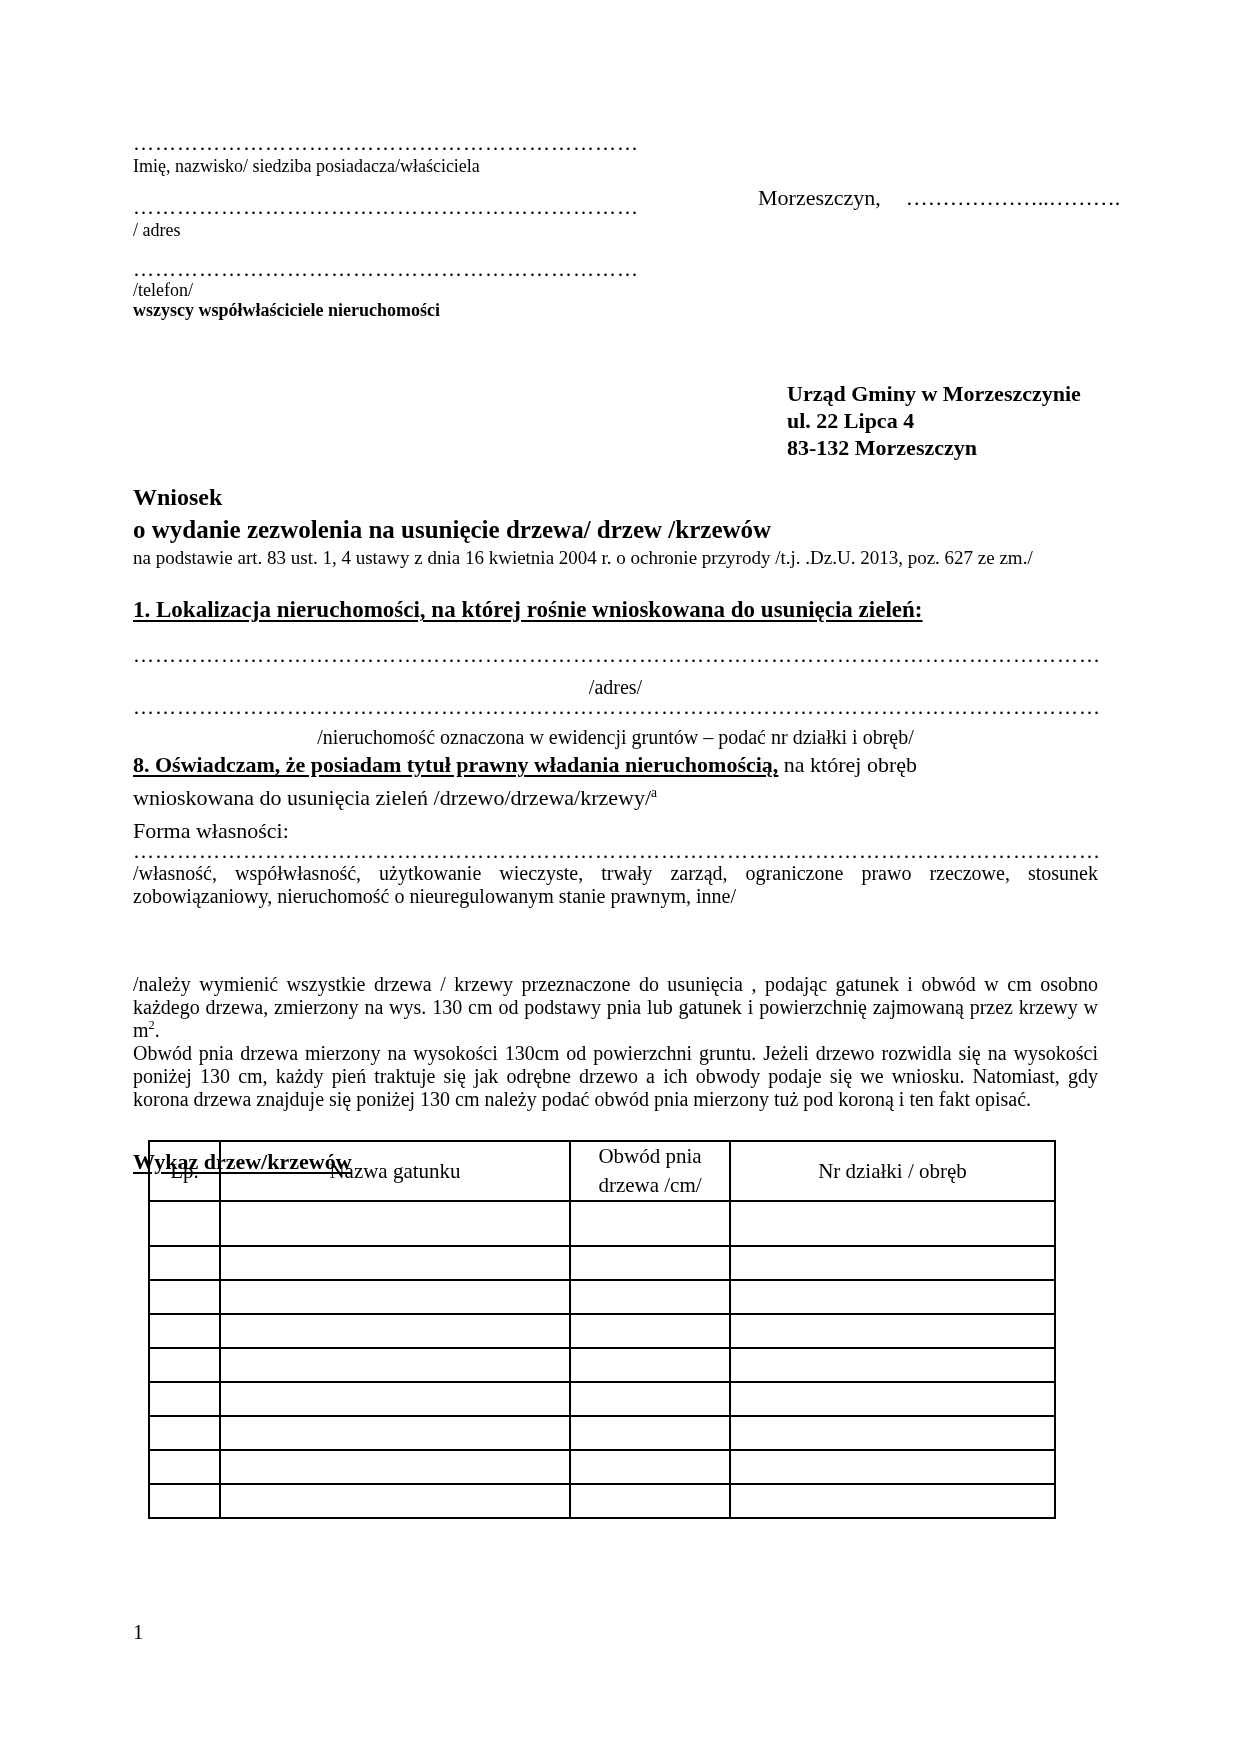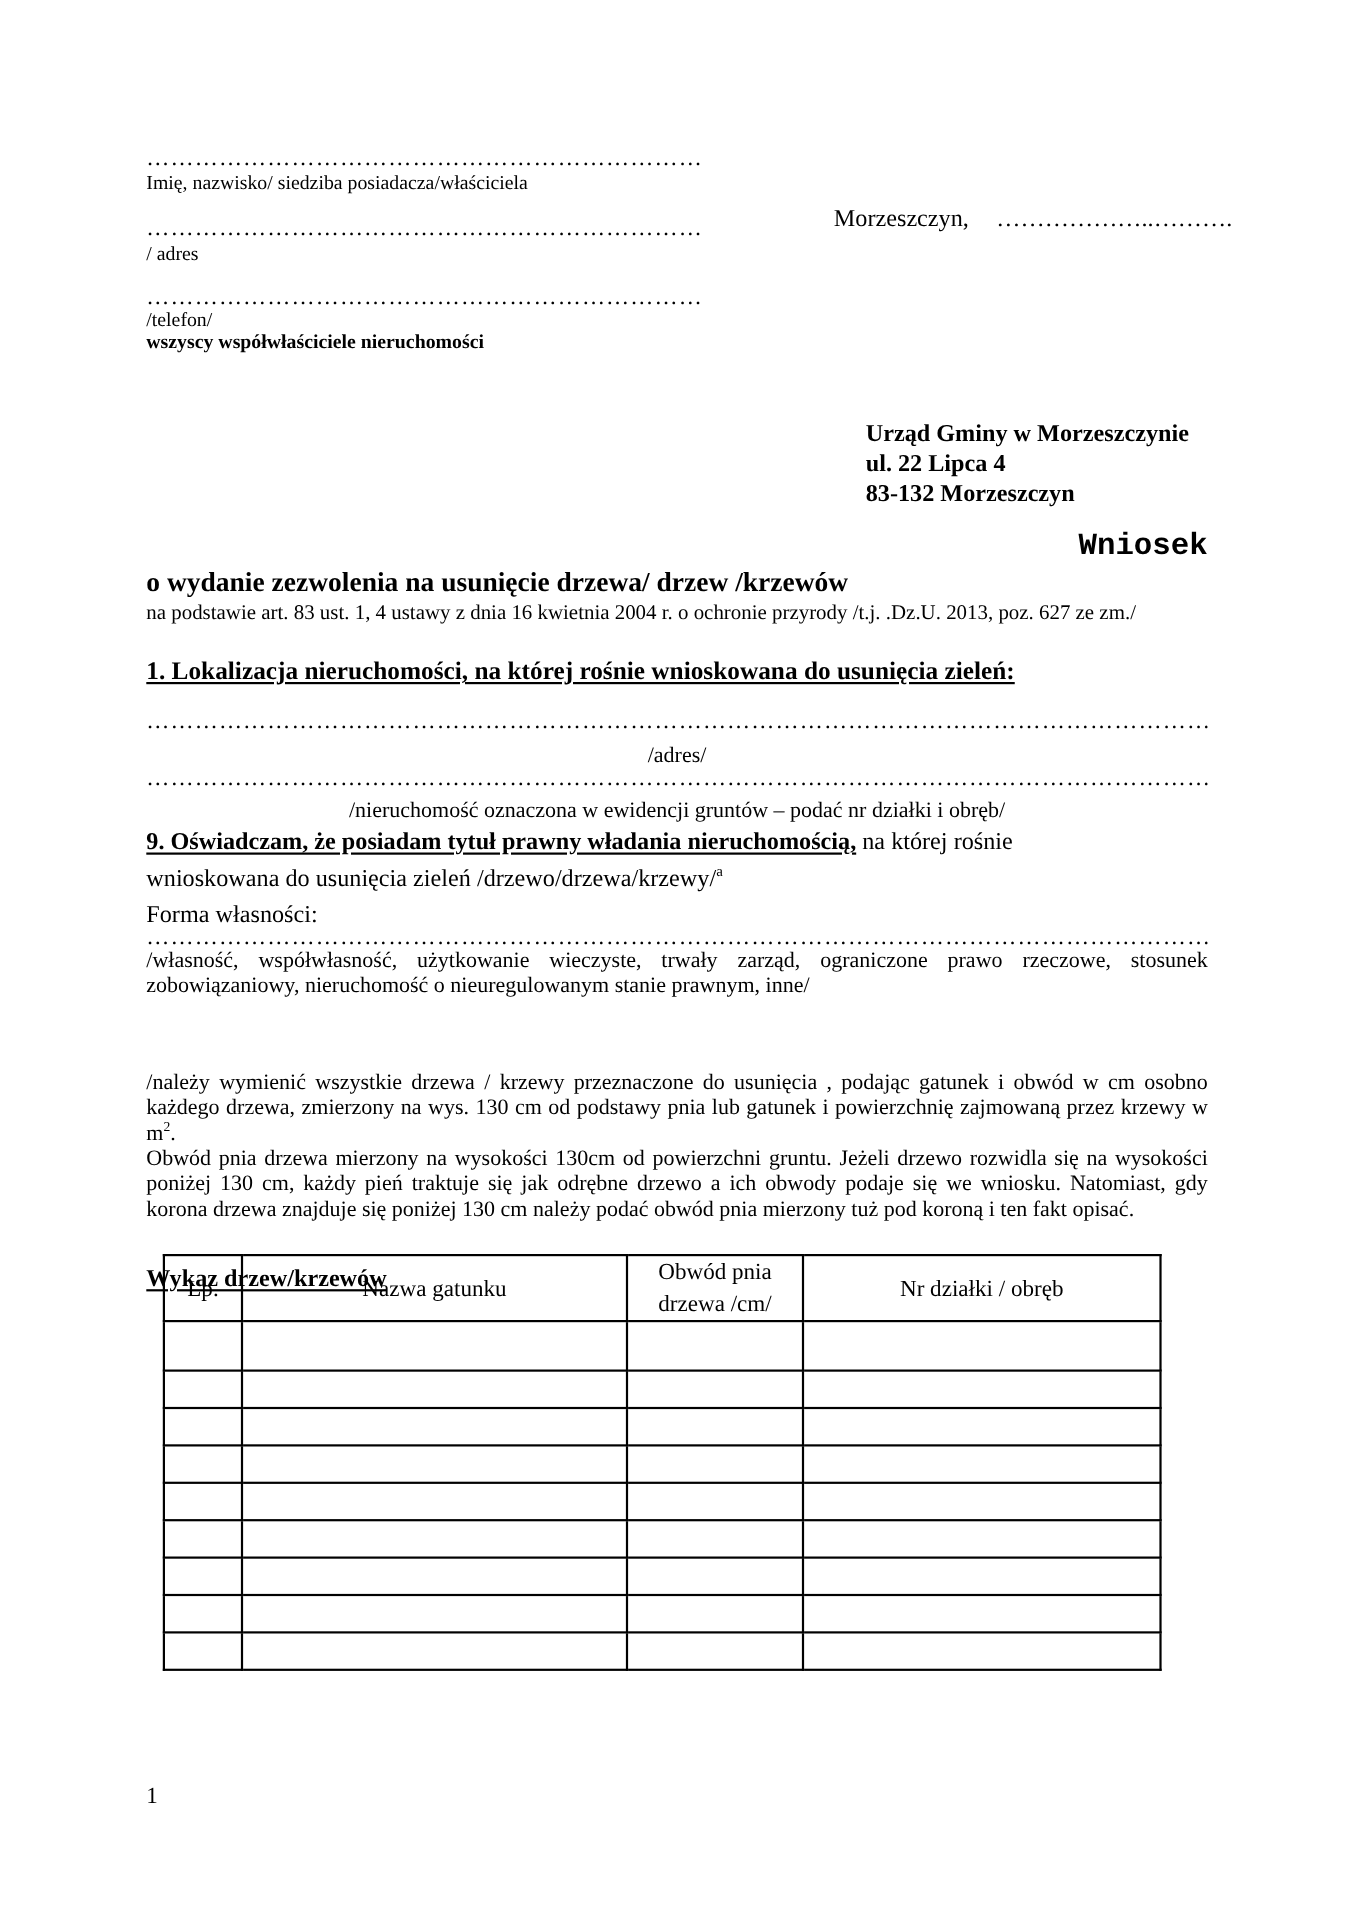--- a/index.html
+++ b/index.html
@@ -29,21 +29,21 @@
 
   .small-label { font-size: 18px; line-height: 20px; }
 
   .place-date { left: 758px; width: 340px; font-size: 22px; line-height: 24px; white-space: nowrap; }
   .place-date .date-dots { display: inline-block; margin-left: 25px; }
 
   .coowners { font-size: 18px; font-weight: bold; line-height: 22px; }
 
   .recipient { left: 787px; width: 330px; font-size: 22px; font-weight: bold; line-height: 27px; }
 
-  .title-main    { text-align: right; font-size: 28px; font-weight: bold; line-height: 33px; font-family: Liberation Mono, monospace; }
+  .title-main    { text-align: left; font-size: 24px; font-weight: bold; line-height: 33px; }
   .title-sub     { font-size: 25px; font-weight: bold; line-height: 31px; }
   .title-legal   { font-size: 19px; line-height: 24px; }
 
   .sec-heading { font-size: 23px; font-weight: bold; line-height: 27px; }
   .u { text-decoration: underline; text-underline-offset: 3px; }
 
   .caption-center { text-align: center; font-size: 20px; line-height: 22px; }
 
   .sec2 { font-size: 22px; line-height: 33px; }
   .sec2 .bold-u { font-weight: bold; }
@@ -109,21 +109,21 @@
   <div class="abs title-sub" style="top:514px">o wydanie zezwolenia na usunięcie drzewa/ drzew /krzewów</div>
   <div class="abs title-legal" style="top:546px">na podstawie art. 83 ust. 1, 4 ustawy z dnia 16 kwietnia 2004 r. o ochronie przyrody /t.j. .Dz.U. 2013, poz. 627 ze zm./</div>
 
   <div class="abs sec-heading u" style="top:596px">1. Lokalizacja nieruchomości, na której rośnie wnioskowana do usunięcia zieleń:</div>
   <div class="abs dots dots-full" style="top:644px">…………………………………………………………………………………………………………………………………………………………………………………………………………………………</div>
   <div class="abs caption-center" style="top:676px">/adres/</div>
   <div class="abs dots dots-full" style="top:696px">…………………………………………………………………………………………………………………………………………………………………………………………………………………………</div>
   <div class="abs caption-center" style="top:726px">/nieruchomość oznaczona w ewidencji gruntów – podać nr działki i obręb/</div>
 
   <div class="abs sec2" style="top:748px">
-    <div><span class="bold-u u">9. Oświadczam, że posiadam tytuł prawny władania nieruchomością,</span><span> na której rośnie</span></div>
+    <div><span class="bold-u u">8. Oświadczam, że posiadam tytuł prawny władania nieruchomością,</span><span> na której obręb</span></div>
     <div><span>wnioskowana do usunięcia zieleń /drzewo/drzewa/krzewy/</span><sup>a</sup></div>
     <div>Forma własności:</div>
   </div>
   <div class="abs dots dots-full" style="top:840px">…………………………………………………………………………………………………………………………………………………………………………………………………………………………</div>
   <div class="abs note" style="top:862px">/własność, współwłasność, użytkowanie wieczyste, trwały zarząd, ograniczone prawo rzeczowe, stosunek zobowiązaniowy, nieruchomość o nieuregulowanym stanie prawnym, inne/</div>
 
   <div class="abs note" style="top:973px">
     <span>/należy wymienić wszystkie drzewa / krzewy przeznaczone do usunięcia , podając gatunek i obwód w cm osobno każdego drzewa, zmierzony na wys. 130 cm od podstawy pnia lub gatunek i powierzchnię zajmowaną przez krzewy w m</span><sup>2</sup><span>.</span>
   </div>
   <div class="abs note" style="top:1042px">Obwód pnia drzewa mierzony na wysokości 130cm od powierzchni gruntu. Jeżeli drzewo rozwidla się na wysokości poniżej 130 cm, każdy pień traktuje się jak odrębne drzewo a ich obwody podaje się we wniosku. Natomiast, gdy korona drzewa znajduje się poniżej 130 cm należy podać obwód pnia mierzony tuż pod koroną i ten fakt opisać.</div>

